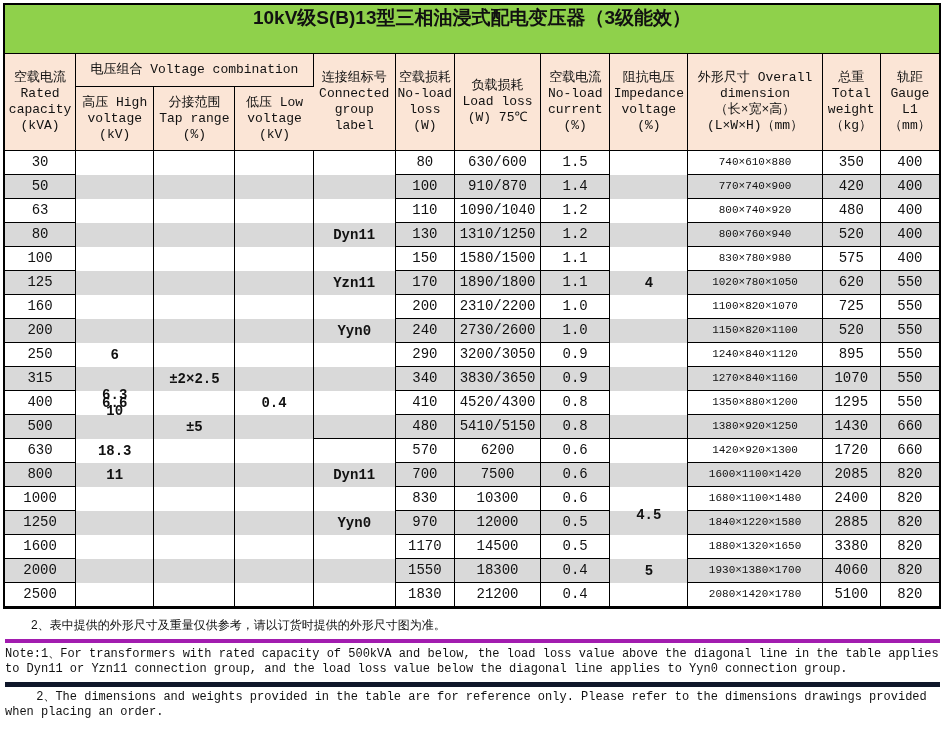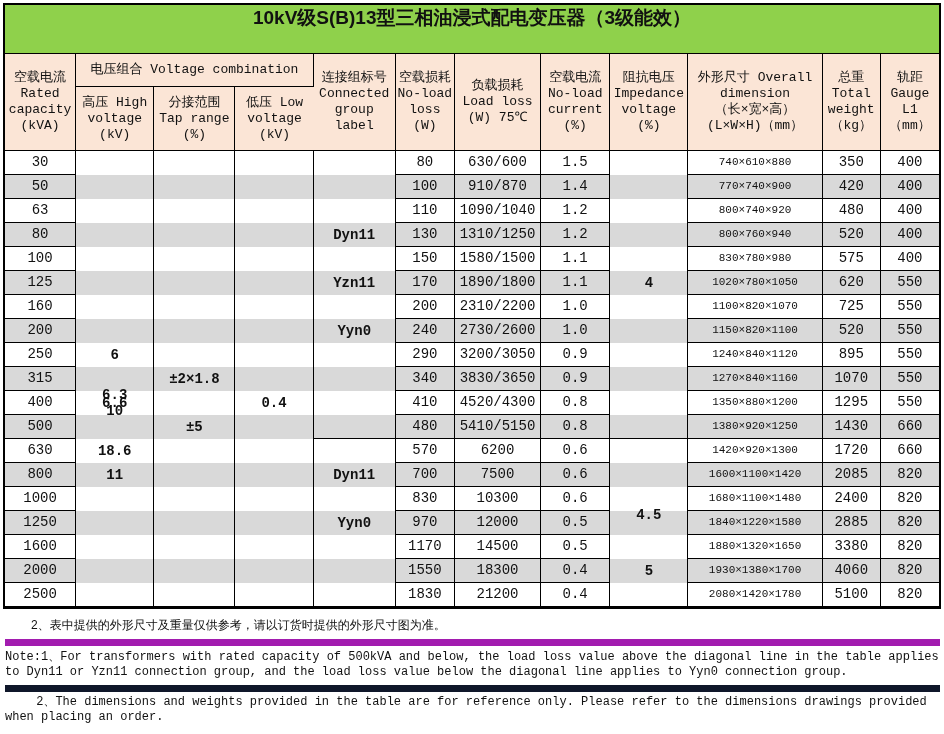--- a/index.html
+++ b/index.html
@@ -35,22 +35,22 @@
     background:repeating-linear-gradient(to bottom,#ffffff 0px,#ffffff 24px,#d9d9d9 24px,#d9d9d9 48px); }
   .mv { position:absolute; left:0; right:0; height:24px; line-height:24px; text-align:center; font-size:14px;font-weight:bold; }
 
   .c-dim { font-size:11px; }
 
   
   .notes { padding:4px 4px 0 5px; font-size:12px; }
   .note { line-height:15px; }
   .note-zh { font-family:"Liberation Sans","DejaVu Sans",sans-serif; }
   .n1 { padding:5px 0 6px 0; border-bottom:1px solid #ededed; }
-  .n2 { padding:5px 0 6px 26px; border-bottom:7px solid #a21caf; }
-  .n3 { padding:4px 0 5px 0; border-bottom:7px solid #0f172a; }
+  .n2 { padding:5px 0 6px 26px; border-bottom:4px solid #a21caf; }
+  .n3 { padding:4px 0 5px 0; border-bottom:5px solid #0f172a; }
   .n4 { padding:3px 0 3px 0; text-indent:2.6em; }
 </style>
 </head>
 <body>
 
 <div class="sheet">
   <div class="tbl-wrap">
 
     <div class="title-block">
       <div class="title-zh">10kV级S(B)13型三相油浸式配电变压器（3级能效）</div>
@@ -149,25 +149,25 @@
       </thead>
 
       <tbody>
         <tr>
           <td>30</td>
           <td class="mcell" rowspan="19">
             <div class="mv" style="top:192px">6</div>
             <div class="mv" style="top:232px">6.3</div>
             <div class="mv" style="top:240px">6.6</div>
             <div class="mv" style="top:248px">10</div>
-            <div class="mv" style="top:288px">18.6</div>
+            <div class="mv" style="top:288px">18.3</div>
             <div class="mv" style="top:312px">11</div>
           </td>
           <td class="mcell" rowspan="19">
-            <div class="mv" style="top:216px">±2×1.8</div>
+            <div class="mv" style="top:216px">±2×2.5</div>
             <div class="mv" style="top:264px">±5</div>
           </td>
           <td class="mcell" rowspan="19">
             <div class="mv" style="top:240px">0.4</div>
           </td>
           <td class="mcell" rowspan="12">
             <div class="mv" style="top:72px">Dyn11</div>
             <div class="mv" style="top:120px">Yzn11</div>
             <div class="mv" style="top:168px">Yyn0</div>
           </td>

